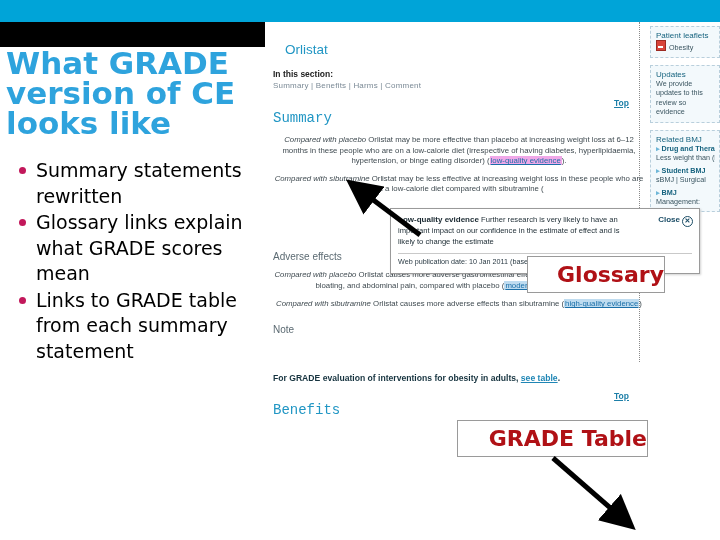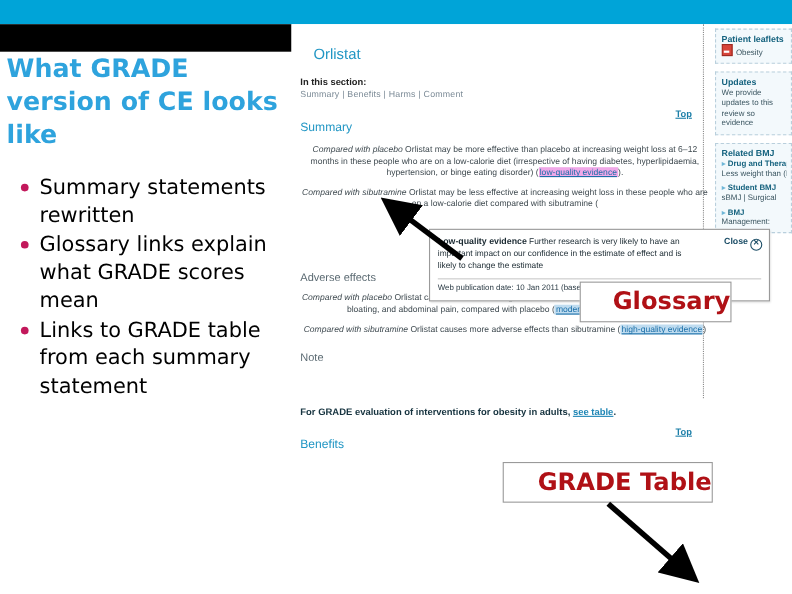--- a/index.html
+++ b/index.html
@@ -9,21 +9,21 @@
   }
   .stage{position:absolute;left:0;top:0;width:720px;height:540px;}
 
   
   .cyan-bar{position:absolute;left:0;top:0;width:720px;height:22px;background:#00a4d8;}
   .black-bar{position:absolute;left:0;top:22px;width:265px;height:25px;background:#000000;}
 
   
   .slide-title{
     position:absolute;left:6px;top:48px;width:250px;
-    color:#2ea3dd;font-weight:bold;font-size:23px;line-height:30px;
+    color:#2ea3dd;font-weight:bold;font-size:31px;line-height:30px;
     letter-spacing:0px;
   }
 
   
   .bullets{position:absolute;left:4px;top:158px;width:256px;}
   .bullet{position:relative;padding-left:32px;margin-bottom:1px;}
   .bullet .dot{
     position:absolute;left:15px;top:9px;width:7px;height:7px;border-radius:50%;
     background:#c2185b;
   }
@@ -45,21 +45,21 @@
   .h-orlistat{color:#2196c4;font-size:13.5px;font-weight:normal;margin:12px;padding:0;
     font-family:"Liberation Sans", sans-serif;}
   .lbl-section{color:#222;font-size:8.5px;font-weight:bold;margin-top:5px;
     font-family:"Liberation Sans", sans-serif;}
   .links-row{color:#7b8a96;font-size:8px;margin-top:2px;letter-spacing:.2px;
     font-family:"Liberation Sans", sans-serif;}
 
   .top-link{position:absolute;right:16px;font-size:8.5px;color:#1d7fa8;font-weight:bold;
     text-decoration:underline;font-family:"Liberation Sans", sans-serif;}
 
-  .h2{color:#2196c4;font-size:11px;margin:0;font-family:Liberation Sans, sans-serif;}
+  .h2{color:#2196c4;font-size:14px;margin:0;font-family:Liberation Mono, monospace;}
   .h3{color:#222;font-size:9px;font-weight:bold;margin:0;
     font-family:"Liberation Sans", sans-serif;}
   .h-grey{color:#5b6a72;font-size:10px;margin:0;font-family:"Liberation Sans", sans-serif;}
 
   .para{color:#3f4a50;font-size:7.8px;line-height:10.6px;font-style:italic;
     margin:0;font-family:"Liberation Sans", sans-serif;text-align:center;}
   .para .lead{font-style:italic;font-weight:normal;}
   .para .norm{font-style:normal;}
   .hl-pink{background:#f0a8e8;color:#1b6fa8;font-style:normal;padding:0 1px;
     text-decoration:underline;}
@@ -89,21 +89,21 @@
   .tt-rule{position:absolute;left:7px;right:7px;top:44px;border-top:1px solid #c9c9c9;}
   .tt-foot{position:absolute;left:7px;top:48px;color:#2a3a44;font-size:7.2px;
     font-family:"Liberation Sans", sans-serif;}
 
   
   .rail{position:absolute;left:385px;top:0px;width:70px;}
   .rail-box{
     border:1px dashed #b9cfdc;background:#f3f9fc;margin-bottom:7px;padding:4px 4px 5px 5px;
     box-sizing:border-box;
   }
-  .rail-h{color:#16637f;font-size:8px;font-weight:bold;white-space:nowrap;overflow:hidden;
+  .rail-h{color:#16637f;font-size:8px;font-weight:normal;white-space:nowrap;overflow:hidden;
     font-family:"Liberation Sans", sans-serif;}
   .rail-h .new{color:#d6489b;margin-left:38px;}
   .rail-t{color:#3a5560;font-size:7.2px;line-height:9.4px;overflow:hidden;
     font-family:"Liberation Sans", sans-serif;}
   .rail-li{color:#16637f;font-size:7.2px;font-weight:bold;white-space:nowrap;overflow:hidden;
     font-family:"Liberation Sans", sans-serif;}
   .rail-sub{color:#3a5560;font-size:7.2px;white-space:nowrap;overflow:hidden;
     font-family:"Liberation Sans", sans-serif;}
   .pdf-ico{display:inline-block;width:8px;height:9px;background:#d8443a;
     border:1px solid #9c2a22;vertical-align:-1px;margin-right:3px;position:relative;}

